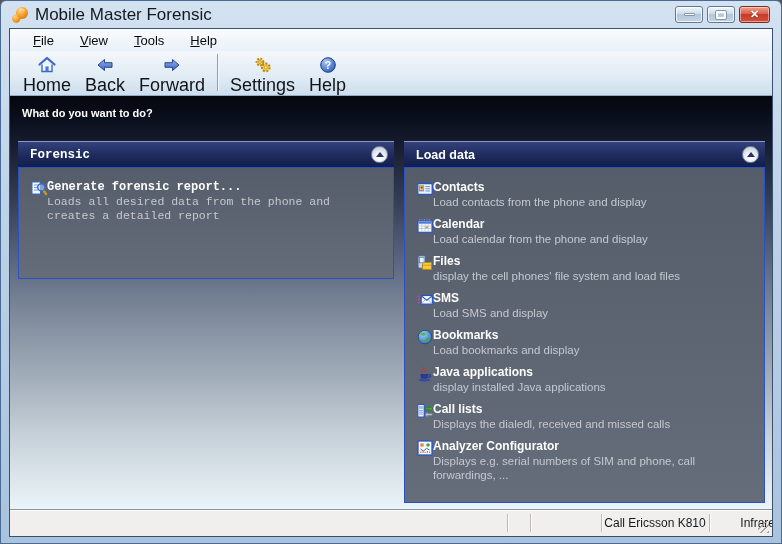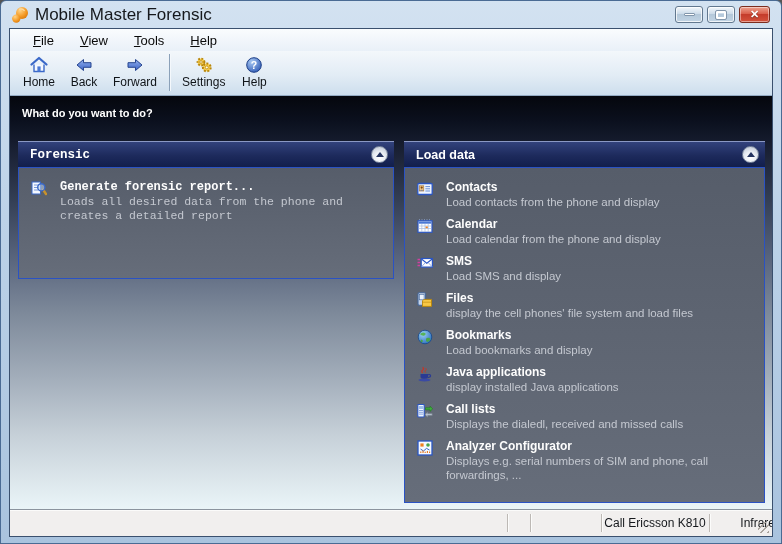--- a/index.html
+++ b/index.html
@@ -38,21 +38,21 @@
 
   
   .menubar{ height:22px; flex:none; background:linear-gradient(180deg,#fafcfe,#e9f0f8); display:flex; align-items:center; padding-left:10px; }
   .menu-item{ padding:2px 13px; font-size:13px; color:#0a0a0a; cursor:default; }
   .accel{ text-decoration:underline; }
 
   
   .toolbar{ height:45px; flex:none; background:linear-gradient(180deg,#f3f7fb 0%,#e2ecf5 55%,#cddeed 100%); border-bottom:1px solid #93aac2; display:flex; align-items:flex-start; padding:3px 0 0 6px; }
   .tool-btn{ min-width:44px; padding:2px 7px 0 7px; display:flex; flex-direction:column; align-items:center; gap:1px; cursor:default; }
   .tool-btn svg{ width:18px; height:18px; }
-  .tool-label{ font-size:12px; color:#101418; }
+  .tool-label{ font-size:18px; color:#101418; }
   .tool-sep{ width:1px; height:37px; background:#8ba1b9; margin:0 5px; box-shadow:1px 0 0 #f4f8fc; }
 
   
   .content{
     flex:1; position:relative;
     background:linear-gradient(180deg,
       #05070d 0%, #0b101e 6%, #1b2236 14%, #333e54 25%,
       #55617a 38%, #7c8899 52%, #a2adba 68%, #c6d0d8 82%, #eaf5f8 100%);
   }
   .hero-title{ position:absolute; top:11px; left:12px; font-size:11px; font-weight:bold; color:#fff; }
@@ -70,21 +70,21 @@
     width:17px; height:17px; border-radius:50%; border:1px solid #7e8aa0; flex:none;
     background:radial-gradient(circle at 50% 72%, #ffffff 0%, #e9edf3 45%, #b9c2d1 100%);
     display:flex; align-items:center; justify-content:center; cursor:default;
   }
   .collapse-arrow{ width:0; height:0; border-left:4px solid transparent; border-right:4px solid transparent; border-bottom:5px solid #253460; margin-top:-1px; }
 
   .panel-body{ border:1px solid #2a52c4; background:linear-gradient(180deg,#565d6a,#666d7a); padding:12px 10px 8px 12px; }
   .panel-forensic .panel-body{ height:112px; }
   .panel-loaddata .panel-body{ height:336px; }
 
-  .hub-item{ display:flex; gap:13px; margin-bottom:9px; cursor:default; }
+  .hub-item{ display:flex; gap:0; margin-bottom:9px; cursor:default; }
   .panel-loaddata .hub-item{ margin-bottom:8px; }
   .item-icon{ width:16px; height:16px; flex:none; margin-top:1px; }
   .item-title{ color:#fdfdfd; font-weight:bold; font-size:12px; line-height:15px; }
   .item-desc{ color:#c4c8d0; font-size:11.5px; line-height:14px; }
 
   
   .statusbar{
     height:27px; flex:none; position:relative;
     border-top:1px solid #8b949e; box-shadow:inset 0 1px 0 #fbfbfa;
     background:#f1efee; font-size:12px; color:#15181c;
@@ -258,41 +258,41 @@
               <rect x="8.6" y="8.5" width="2.2" height="1.7" fill="#f08020"></rect>
             </svg>
             <div class="item-text">
               <div class="item-title">Calendar</div>
               <div class="item-desc">Load calendar from the phone and display</div>
             </div>
           </div>
 
           <div class="hub-item">
             <svg class="item-icon" viewBox="0 0 16 16">
+              <rect x="1" y="0.8" width="7.5" height="12.5" rx="1.2" fill="#c6d4e8" stroke="#44679c" stroke-width="1.1"></rect>
+              <rect x="2.4" y="2.4" width="4.7" height="5.4" fill="#eaf2fc" stroke="#44679c" stroke-width="0.6"></rect>
+              <path d="M5.5 8.8 l1.3 -1.4 h7.7 v7 h-9 z" fill="#f8c845" stroke="#b8860b" stroke-width="0.9"></path>
+              <path d="M5.5 10.2 h9" stroke="#b8860b" stroke-width="0.6"></path>
+            </svg>
+            <div class="item-text">
+              <div class="item-title">Files</div>
+              <div class="item-desc">display the cell phones' file system and load files</div>
+            </div>
+          </div>
+
+          <div class="hub-item">
+            <svg class="item-icon" viewBox="0 0 16 16">
               <path d="M0.5 4.5 h2.6 M0.5 7.5 h2.6 M0.5 10.5 h2.6" stroke="#d040a0" stroke-width="1.4"></path>
               <rect x="4.2" y="3.5" width="11.2" height="8.6" fill="#fdfdff" stroke="#2a56c4" stroke-width="1.2"></rect>
               <path d="M4.5 4 L9.8 8.2 L15.2 4" fill="none" stroke="#2a56c4" stroke-width="1.1"></path>
               <path d="M4.5 11.8 L8.2 7.8 M15.2 11.8 L11.4 7.8" fill="none" stroke="#7ea0dc" stroke-width="0.8"></path>
             </svg>
             <div class="item-text">
               <div class="item-title">SMS</div>
               <div class="item-desc">Load SMS and display</div>
-            </div>
-          </div>
-
-          <div class="hub-item">
-            <svg class="item-icon" viewBox="0 0 16 16">
-              <rect x="1" y="0.8" width="7.5" height="12.5" rx="1.2" fill="#c6d4e8" stroke="#44679c" stroke-width="1.1"></rect>
-              <rect x="2.4" y="2.4" width="4.7" height="5.4" fill="#eaf2fc" stroke="#44679c" stroke-width="0.6"></rect>
-              <path d="M5.5 8.8 l1.3 -1.4 h7.7 v7 h-9 z" fill="#f8c845" stroke="#b8860b" stroke-width="0.9"></path>
-              <path d="M5.5 10.2 h9" stroke="#b8860b" stroke-width="0.6"></path>
-            </svg>
-            <div class="item-text">
-              <div class="item-title">Files</div>
-              <div class="item-desc">display the cell phones' file system and load files</div>
             </div>
           </div>
 
           <div class="hub-item">
             <svg class="item-icon" viewBox="0 0 16 16">
               <defs>
                   <radialGradient id="gl" cx="35%" cy="30%" r="85%">
                     <stop offset="0" stop-color="#9cd0f4"></stop>
                     <stop offset="1" stop-color="#1f64b8"></stop>
                   </radialGradient>

